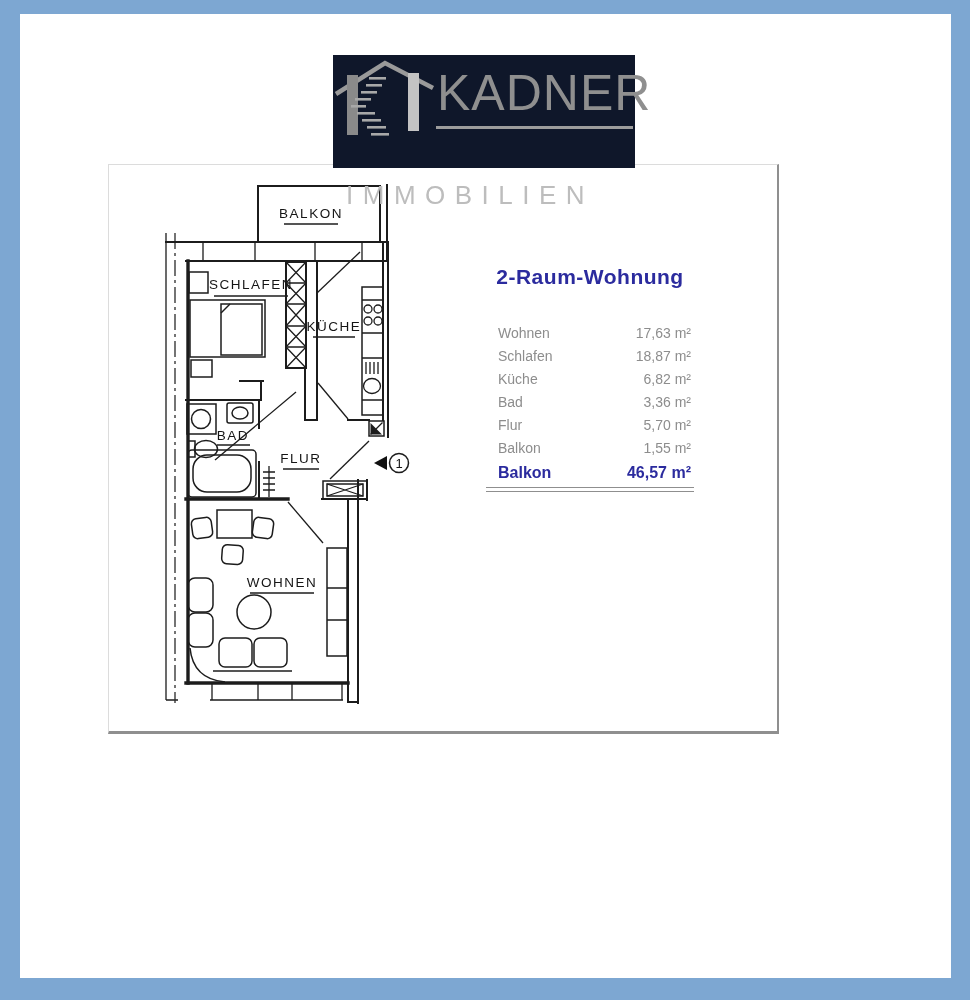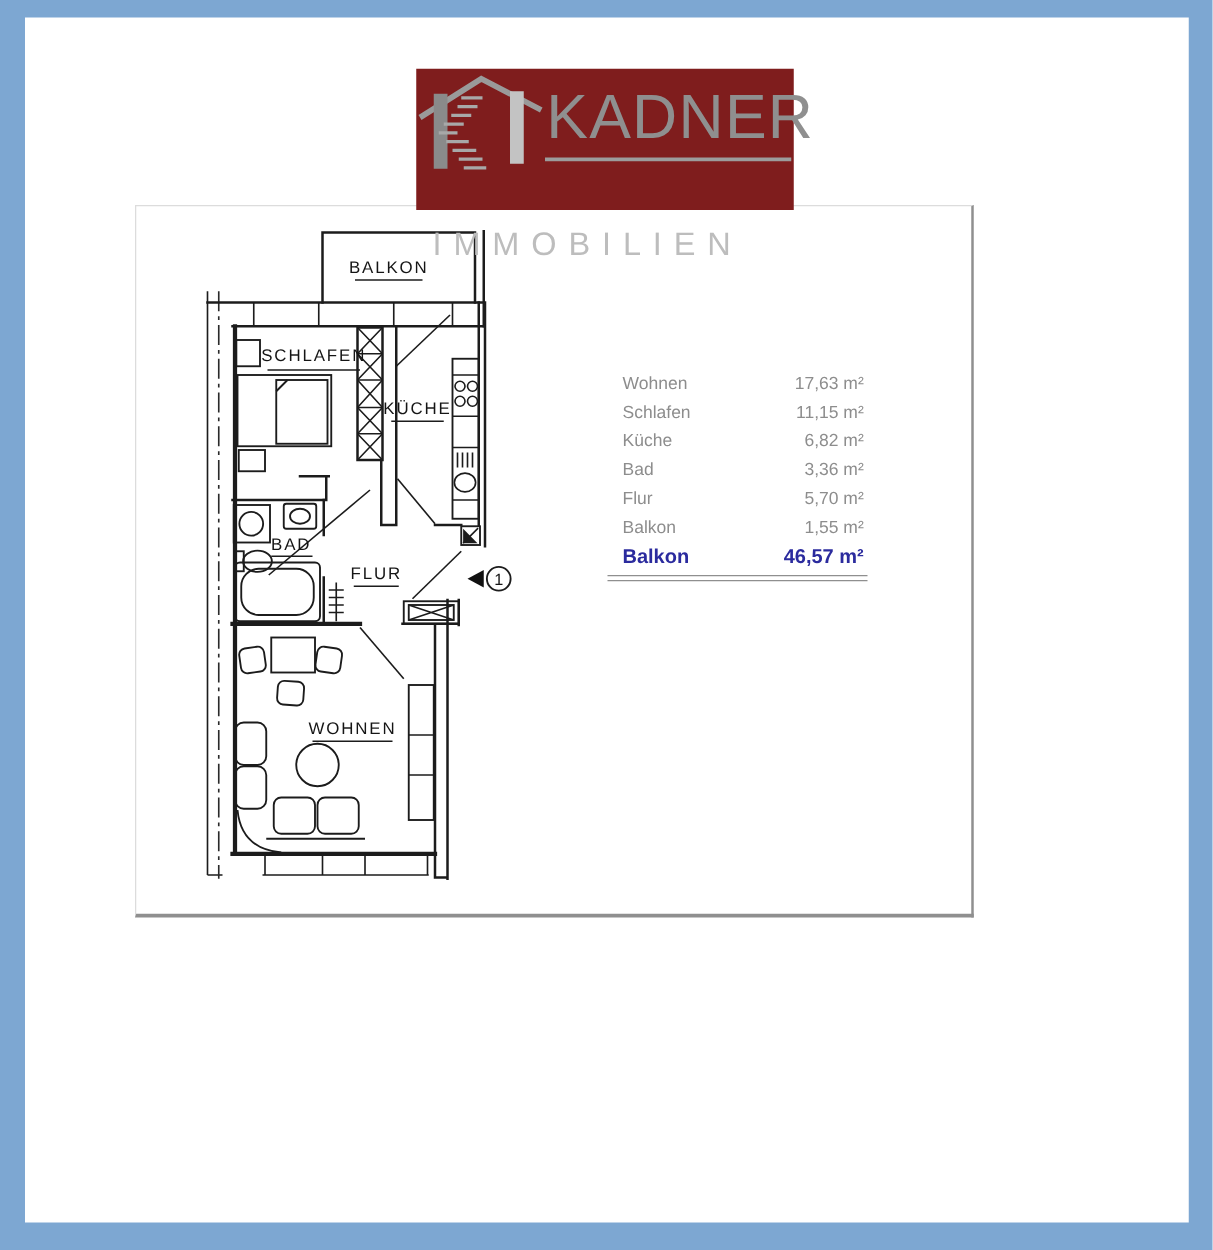--- a/index.html
+++ b/index.html
@@ -10,21 +10,21 @@
     font-family:"Liberation Sans",sans-serif;
     overflow:hidden;
   }
   .paper{
     position:absolute;left:20px;top:14px;width:931px;height:964px;
     background:#ffffff;
   }
   
   .logo{
     position:absolute;left:333px;top:55px;width:302px;height:113px;
-    background:#7f1d1d;z-index:6;
+    background:#0f172a;z-index:6;
   }
   .logo .house{position:absolute;left:0;top:2px;}
   .brand{
     position:absolute;left:104px;top:13px;
     font-size:50px;line-height:1;letter-spacing:1px;
     color:#8f8f8f;font-family:"Liberation Sans",sans-serif;
   }
   .brand-underline{
     position:absolute;left:103px;top:71px;width:197px;height:3px;background:#9c9c9c;
   }
@@ -245,28 +245,29 @@
     </g>
     <path class="f" d="M190,648 Q193,679 225,682"></path>
     <g>
       <rect class="f" x="327" y="548" width="20" height="108"></rect>
       <path class="d" d="M327,588 H347 M327,620 H347"></path>
     </g>
   </g>
 </svg>
 
 <div class="panel">
+  <div class="panel-title">2-Raum-Wohnung</div>
   <div class="rows">
     <div class="row">
       <span>Wohnen</span>
       <span>17,63 m²</span>
     </div>
     <div class="row">
       <span>Schlafen</span>
-      <span>11,15 m²</span>
+      <span>18,87 m²</span>
     </div>
     <div class="row">
       <span>Küche</span>
       <span>6,82 m²</span>
     </div>
     <div class="row">
       <span>Bad</span>
       <span>3,36 m²</span>
     </div>
     <div class="row">

